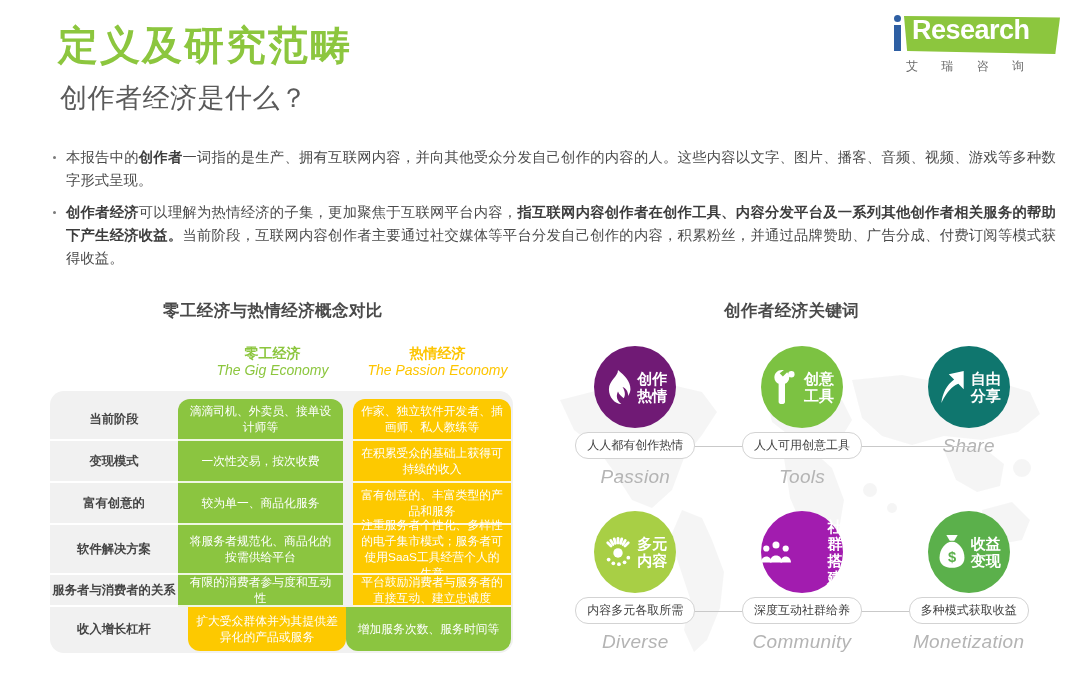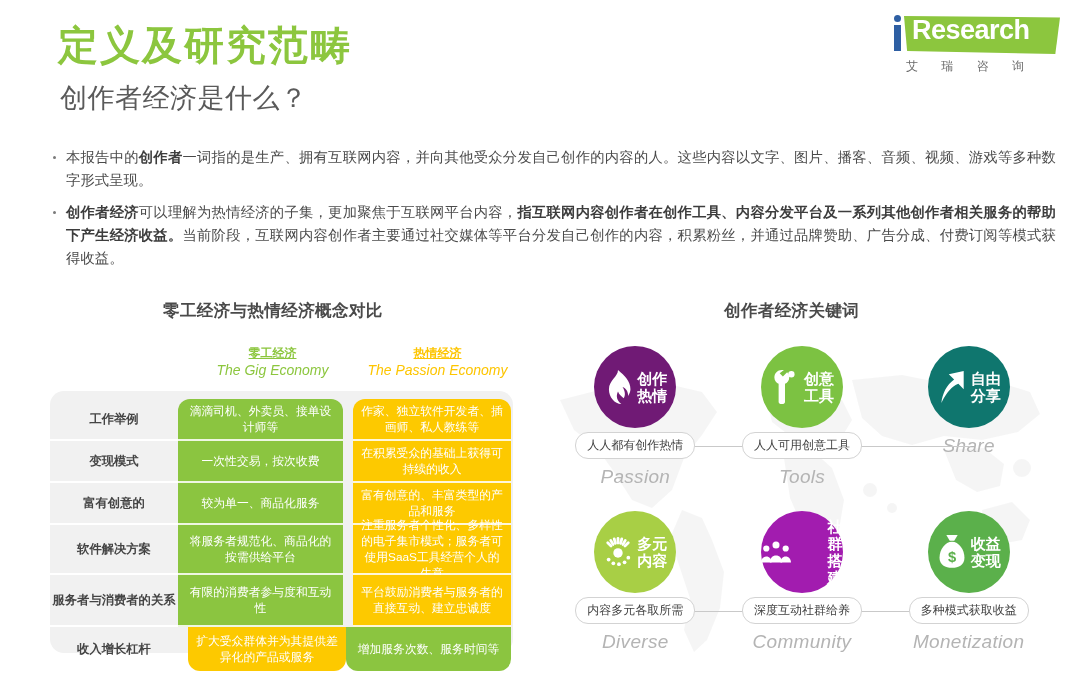--- a/index.html
+++ b/index.html
@@ -69,21 +69,21 @@
   }
   .sec-title.left { left: 163px; top: 300px; }
   .sec-title.right { left: 724px; top: 300px; }
 
   
   .cmp { position: absolute; left: 50px; top: 345px; width: 463px; }
   .cmp-head { position: relative; height: 46px; }
   .cmp-head .col {
     position: absolute; text-align: center; line-height: 17px;
   }
-  .cmp-head .col .cn { font-size: 12px; font-weight: bold; text-decoration: underline; }
+  .cmp-head .col .cn { font-size: 14px; font-weight: bold; }
   .cmp-head .col .en { font-size: 14px; font-style: italic; }
   .cmp-head .gig { left: 140px; width: 165px; color: #8cc63e; }
   .cmp-head .pas { left: 300px; width: 175px; color: #fdc500; }
 
   .cmp-panel {
     position: relative;
     background: #f1f1f1;
     border-radius: 14px;
     padding: 8px 12px 10px 0;
     height: 262px;
@@ -193,21 +193,21 @@
         <div class="en">The Gig Economy</div>
       </div>
       <div class="col pas">
         <div class="cn">热情经济</div>
         <div class="en">The Passion Economy</div>
       </div>
     </div>
     <div class="cmp-panel" id="cmp-panel">
         <div class="cmp-row" style="height: 42px;">
           <div class="cmp-label">
-            <div>工作举例</div>
+            <div>当前阶段</div>
           </div>
           <div class="cmp-cell gig">滴滴司机、外卖员、接单设计师等</div>
           <div class="cmp-cell pas">作家、独立软件开发者、插画师、私人教练等</div>
         </div>
         <div class="cmp-row" style="height: 42px;">
           <div class="cmp-label">
             <div>变现模式</div>
           </div>
           <div class="cmp-cell gig">一次性交易，按次收费</div>
           <div class="cmp-cell pas">在积累受众的基础上获得可持续的收入</div>
@@ -219,21 +219,21 @@
           <div class="cmp-cell gig">较为单一、商品化服务</div>
           <div class="cmp-cell pas">富有创意的、丰富类型的产品和服务</div>
         </div>
         <div class="cmp-row" style="height: 50px;">
           <div class="cmp-label">
             <div>软件解决方案</div>
           </div>
           <div class="cmp-cell gig">将服务者规范化、商品化的按需供给平台</div>
           <div class="cmp-cell pas">注重服务者个性化、多样性的电子集市模式；服务者可使用SaaS工具经营个人的生意</div>
         </div>
-        <div class="cmp-row" style="height: 52px;">
+        <div class="cmp-row" style="height: 32px;">
           <div class="cmp-label">
             <div>服务者与</div>
             <div>消费者的关系</div>
           </div>
           <div class="cmp-cell gig">有限的消费者参与度和互动性</div>
           <div class="cmp-cell pas">平台鼓励消费者与服务者的直接互动、建立忠诚度</div>
         </div>
         <div class="cmp-row" style="height: 44px;">
           <div class="cmp-label">
             <div>收入增长</div>

